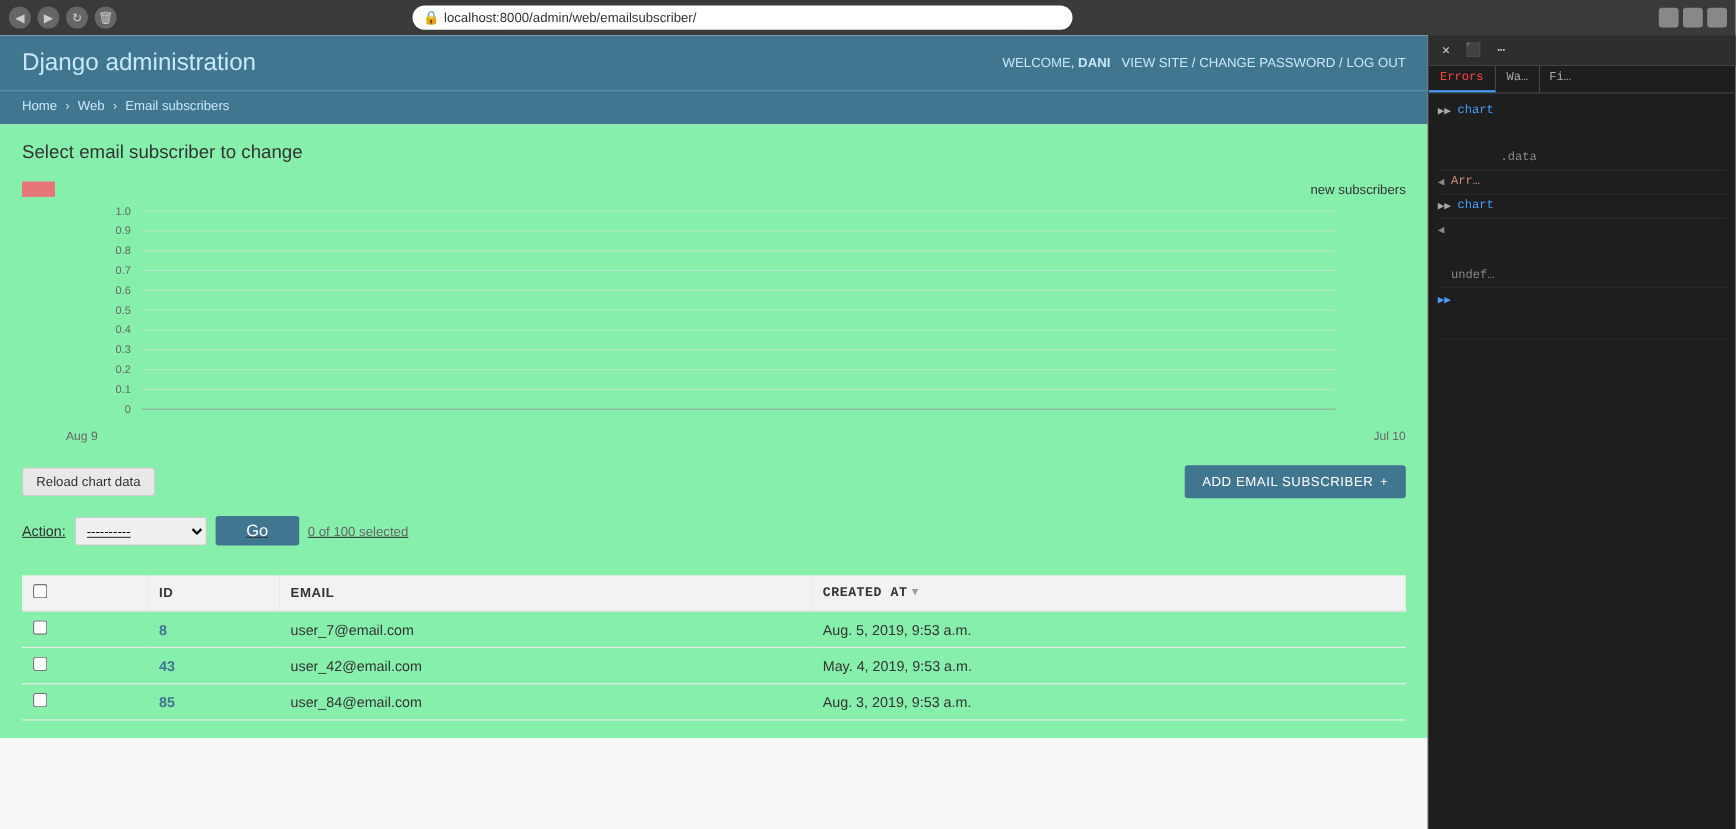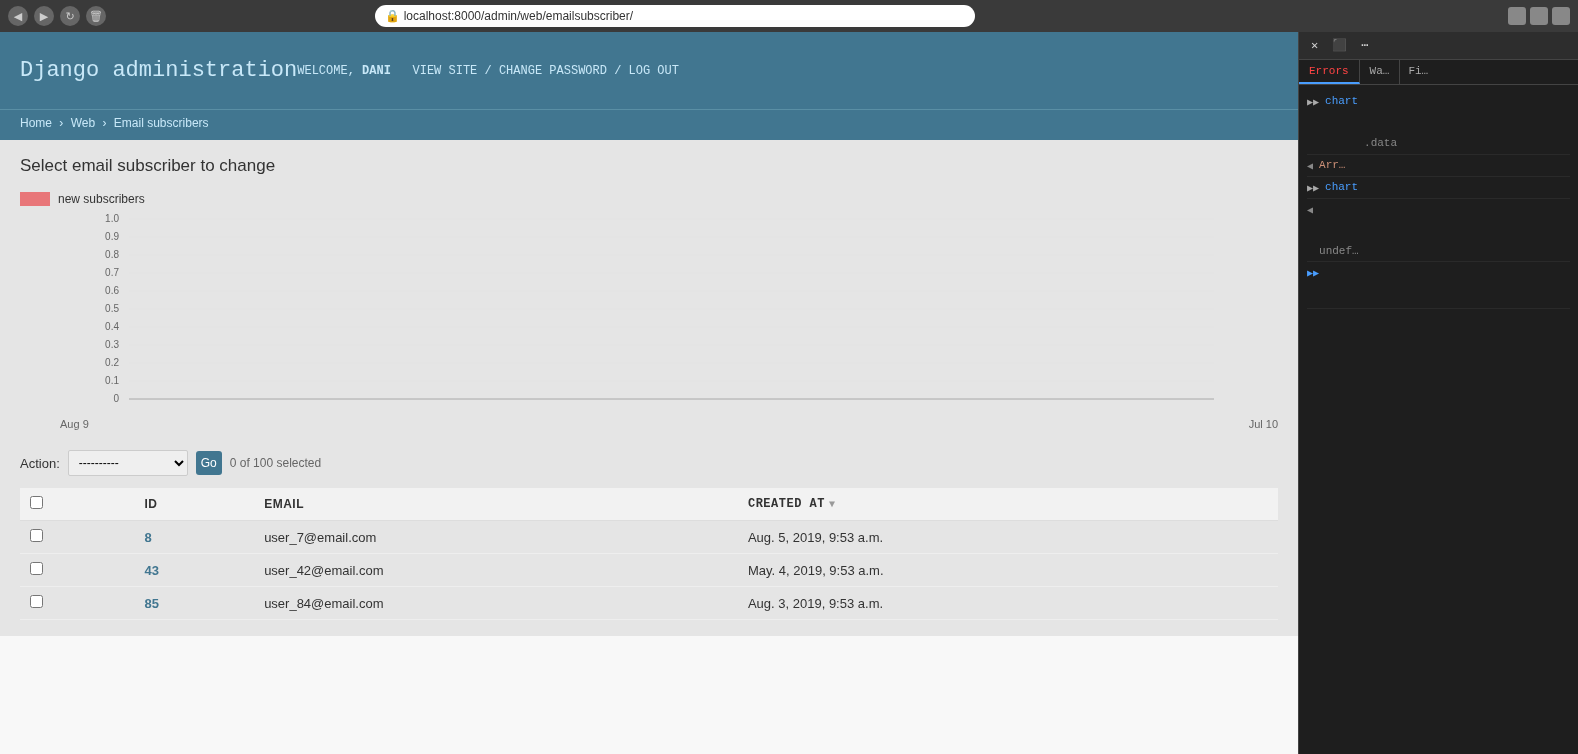--- a/index.html
+++ b/index.html
@@ -51,25 +51,24 @@
 
     
     .admin-content {
       flex: 1;
       overflow-y: auto;
     }
 
     
     .admin-header {
       background: #417690;
-      padding: 26px 20px;
-      display: flex;
-      justify-content: flex-start;
-      align-items: center;
-      font-family: Liberation Mono, monospace;
+      padding: 12px 20px;
+      display: flex;
+      justify-content: space-between;
+      align-items: center;
     }
     .admin-title {
       color: #79aec8;
       font-size: 22px;
       font-weight: normal;
       text-decoration: none;
     }
     .admin-title span { color: #c8e8f8; }
     .admin-user-info {
       color: #c8e8f8;
@@ -90,39 +89,39 @@
     .breadcrumb {
       color: #c8e8f8;
       font-size: 12px;
     }
     .breadcrumb a { color: #c8e8f8; text-decoration: none; }
     .breadcrumb .sep { margin: 0 4px; }
 
     
     .content-area {
       padding: 16px 20px;
-      background: #e5e5e5;
+      background: #86efac;
     }
 
     .page-title {
       font-size: 17px;
       font-weight: normal;
       color: #333;
       margin-bottom: 16px;
     }
 
     
     .chart-container {
       position: relative;
       margin-bottom: 20px;
     }
     .chart-legend {
       display: flex;
       align-items: center;
-      justify-content: flex-start;
+      justify-content: space-between;
       gap: 8px;
       margin-bottom: 8px;
     }
     .legend-color-box {
       width: 30px;
       height: 14px;
       display: inline-block;
     }
     .legend-label {
       font-size: 12px;
@@ -175,40 +174,41 @@
       gap: 6px;
       text-transform: uppercase;
       letter-spacing: 0.5px;
     }
 
     
     .action-row {
       display: flex;
       align-items: center;
       gap: 8px;
-      margin-bottom: 12px;
+      margin-bottom: 27px;
+      text-decoration: underline;
     }
     .action-label {
       font-size: 13px;
       color: #333;
     }
     .action-select {
       padding: 4px 6px;
       border: 1px solid #ccc;
       border-radius: 2px;
       font-size: 12px;
       min-width: 120px;
     }
     .go-btn {
       background: #417690;
       color: #fff;
       border: none;
       border-radius: 3px;
-      padding: 5px 5px;
-      font-size: 12px;
+      padding: 5px 28px;
+      font-size: 15px;
       cursor: pointer;
     }
     .selected-count {
       font-size: 12px;
       color: #666;
     }
 
     
     .data-table {
       width: 100%;
@@ -440,20 +440,27 @@
             <line x1="10" y1="167" x2="1095" y2="167" stroke="#e0e0e0" stroke-width="0.5"></line>
             <line x1="10" y1="185" x2="1095" y2="185" stroke="#999" stroke-width="0.8"></line>
           </svg>
           <div class="chart-x-labels">
             <span>Aug 9</span>
             <span>Jul 10</span>
           </div>
         </div>
       </div>
 
+      <div class="actions-bar">
+        <button class="reload-btn">Reload chart data</button>
+        <button class="add-btn">
+          <span>ADD EMAIL SUBSCRIBER</span>
+          <span>+</span>
+        </button>
+      </div>
 
       <div class="action-row">
         <label class="action-label">Action:</label>
         <select class="action-select">
           <option>----------</option>
         </select>
         <button class="go-btn">Go</button>
         <span class="selected-count">0 of 100 selected</span>
       </div>
 

